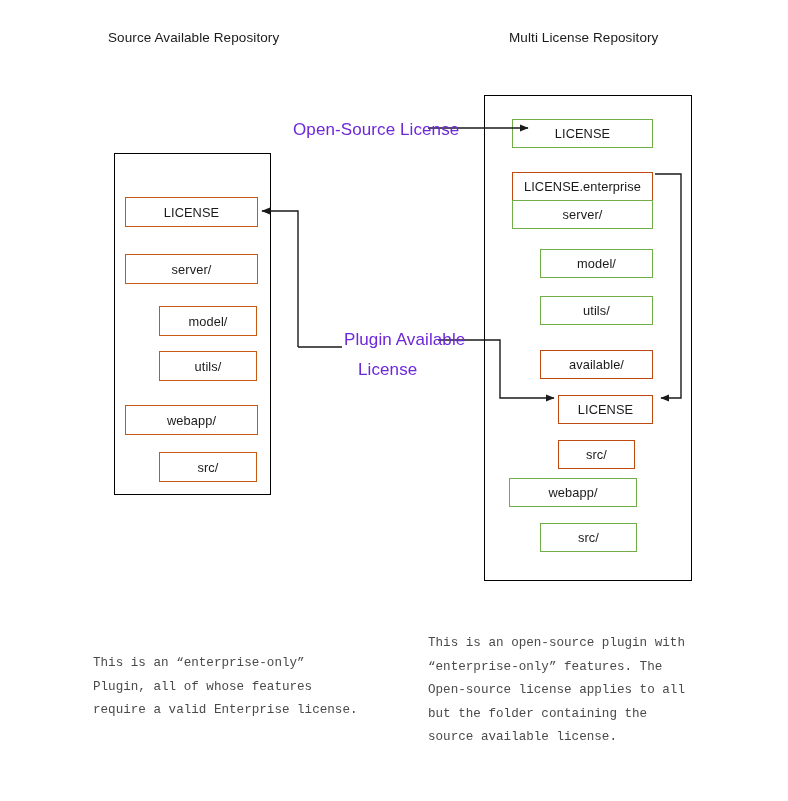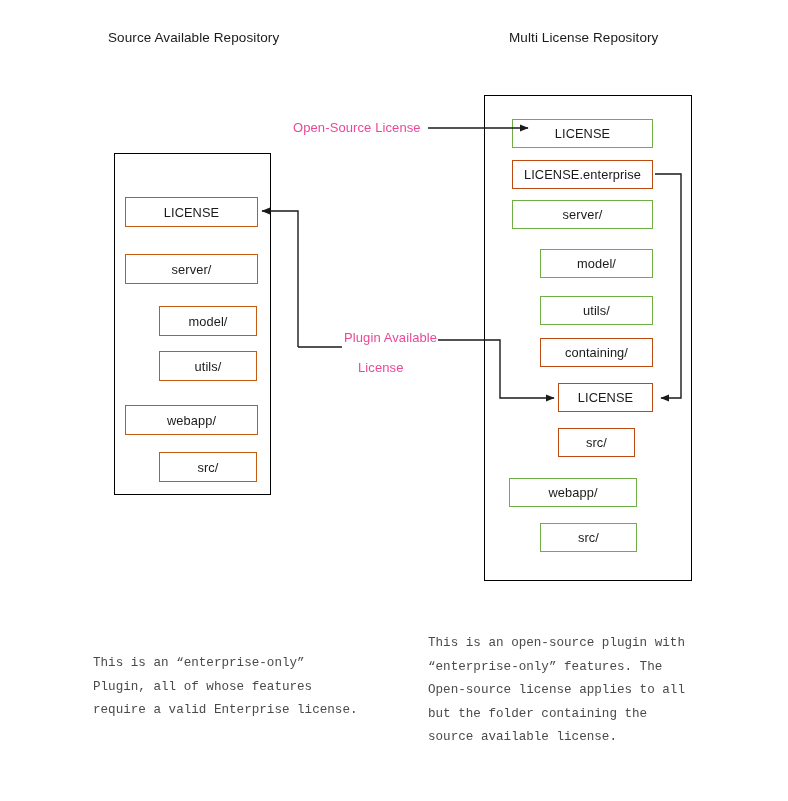--- a/index.html
+++ b/index.html
@@ -44,27 +44,27 @@
     align-items: center;
     justify-content: center;
     font-size: 12.8px;
     font-family: "Liberation Sans", sans-serif;
     color: #1a1a1a;
     white-space: nowrap;
     letter-spacing: 0.1px;
   }
   .node.green { border-color: #70ad47; }
   .node.orange { border-color: #c55a11; }
-  .node.brick  { border-color: #bf4a10; }
+  .node.brick  { border-color: #bf4a10; margin-top: 12px; }
 
   .edge-label {
     position: absolute;
-    font-size: 13px;
+    font-size: 17px;
     font-family: "Liberation Sans", sans-serif;
-    color: #ec4899;
+    color: #6d28d9;
     white-space: nowrap;
     letter-spacing: 0.1px;
   }
   .caption {
     position: absolute;
     font-family: "Liberation Mono", monospace;
     font-size: 12.6px;
     line-height: 23.5px;
     color: #4a4a4a;
     white-space: pre;
@@ -118,21 +118,21 @@
       <div class="node green" style="left: 512px; top: 200px; width: 141px; height: 29px;">
         <span>server/</span>
       </div>
       <div class="node green" style="left: 540px; top: 249px; width: 113px; height: 29px;">
         <span>model/</span>
       </div>
       <div class="node green" style="left: 540px; top: 296px; width: 113px; height: 29px;">
         <span>utils/</span>
       </div>
       <div class="node brick" style="left: 540px; top: 338px; width: 113px; height: 29px;">
-        <span>containing/</span>
+        <span>available/</span>
       </div>
       <div class="node brick" style="left: 558px; top: 383px; width: 95px; height: 29px;">
         <span>LICENSE</span>
       </div>
       <div class="node brick" style="left: 558px; top: 428px; width: 77px; height: 29px;">
         <span>src/</span>
       </div>
       <div class="node green" style="left: 509px; top: 478px; width: 128px; height: 29px;">
         <span>webapp/</span>
       </div>

